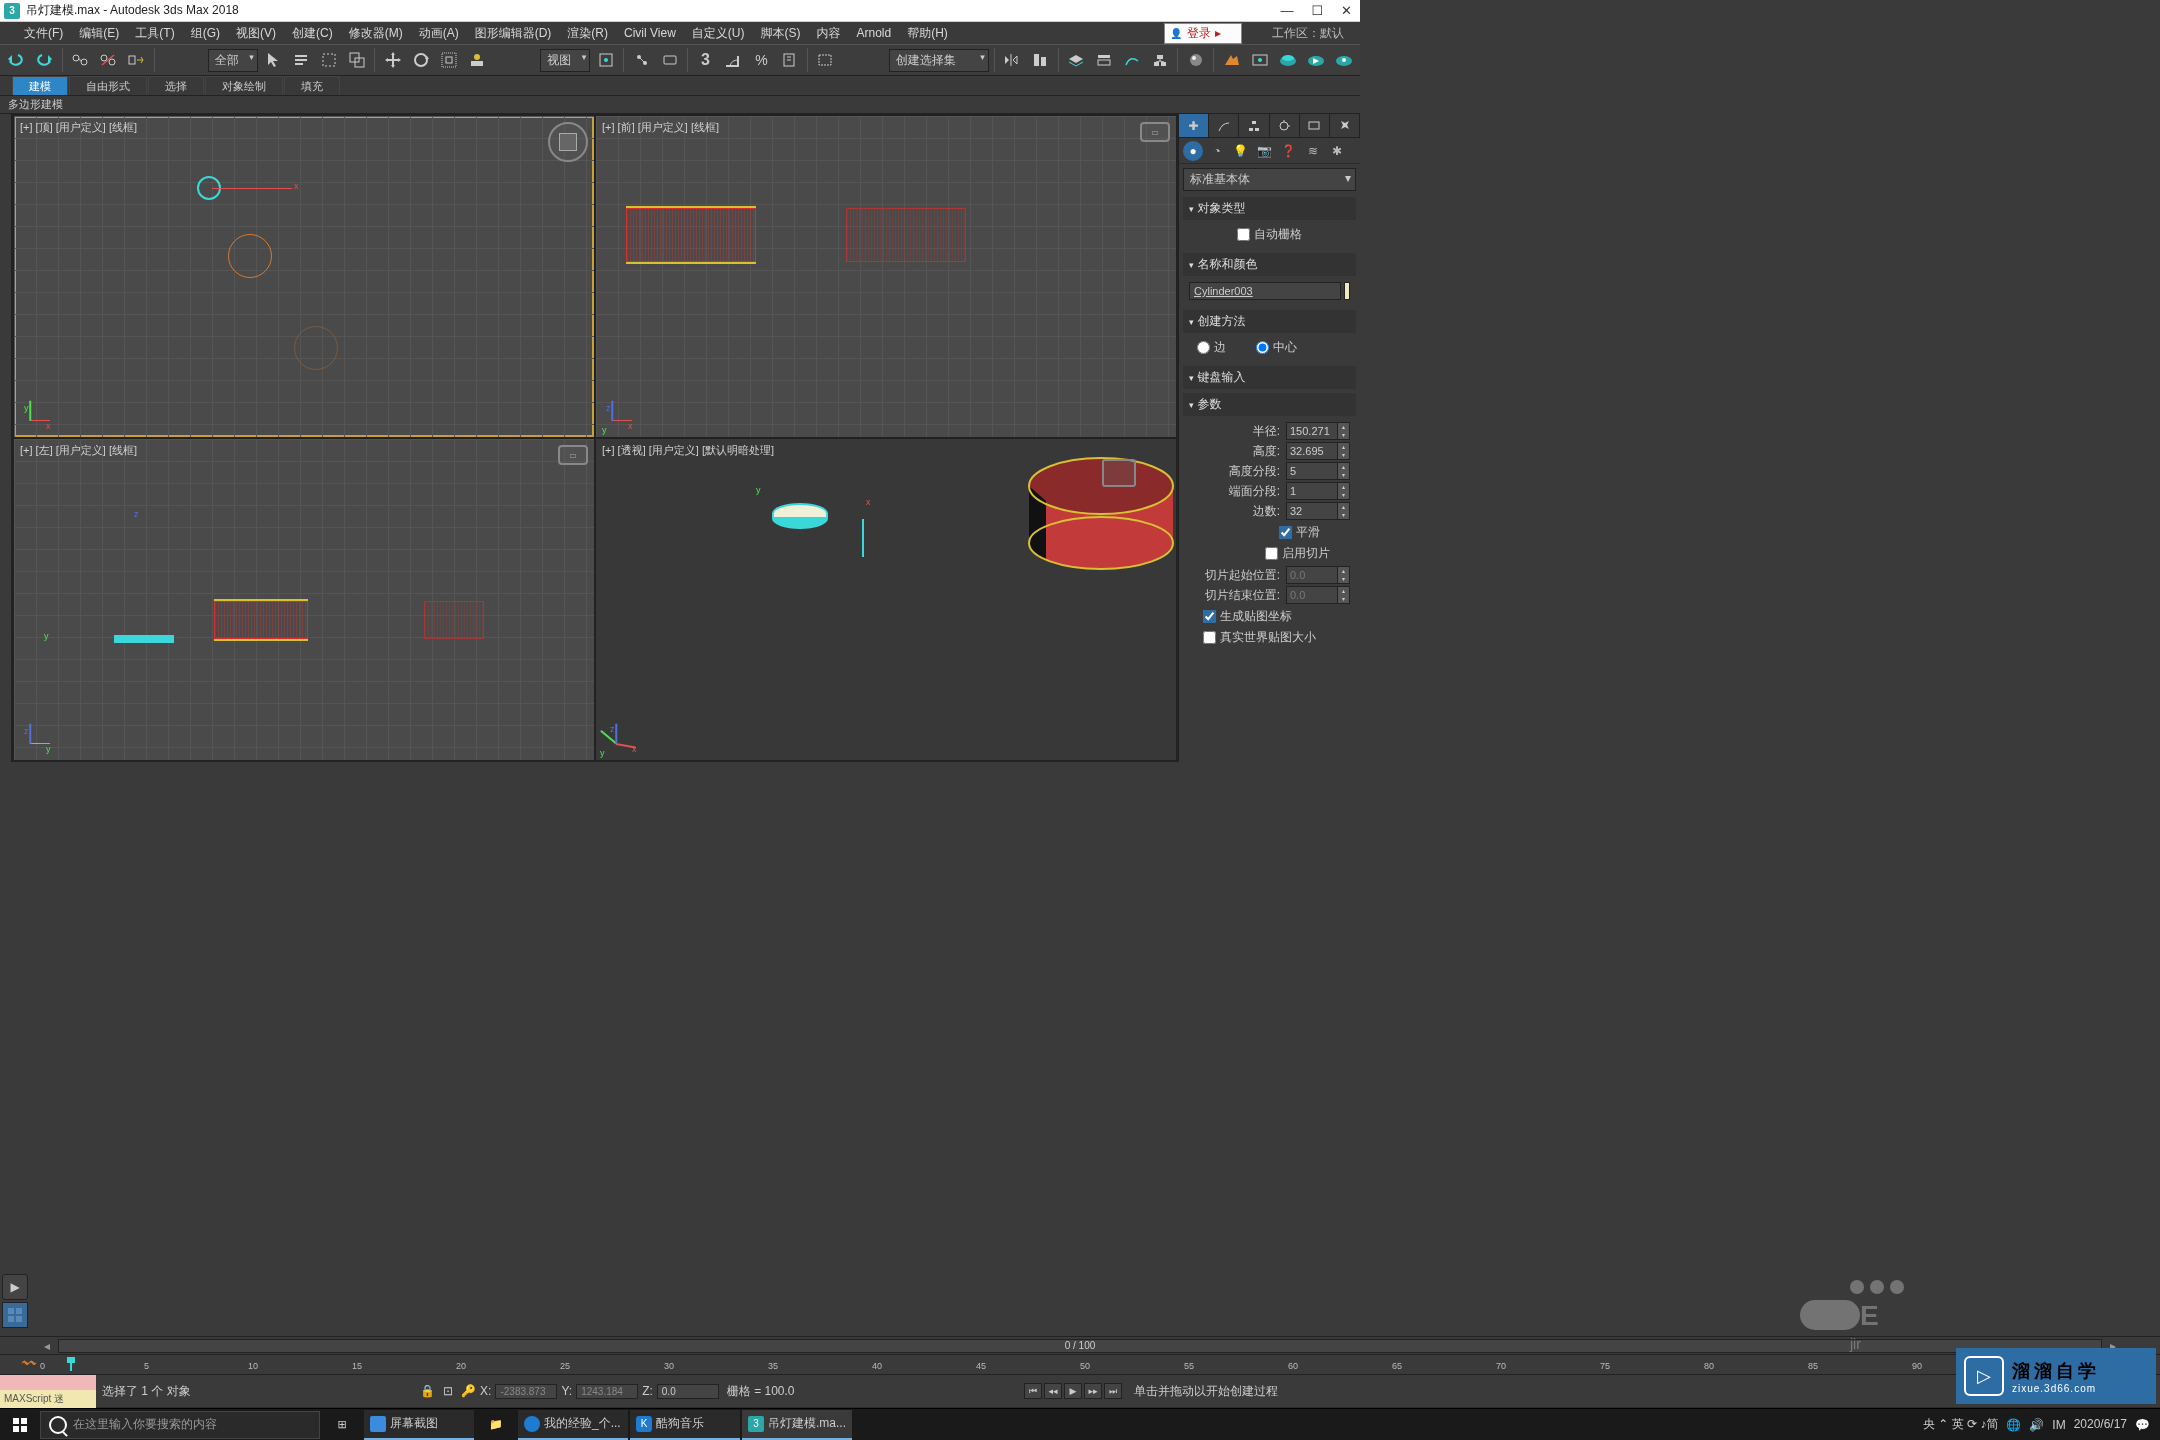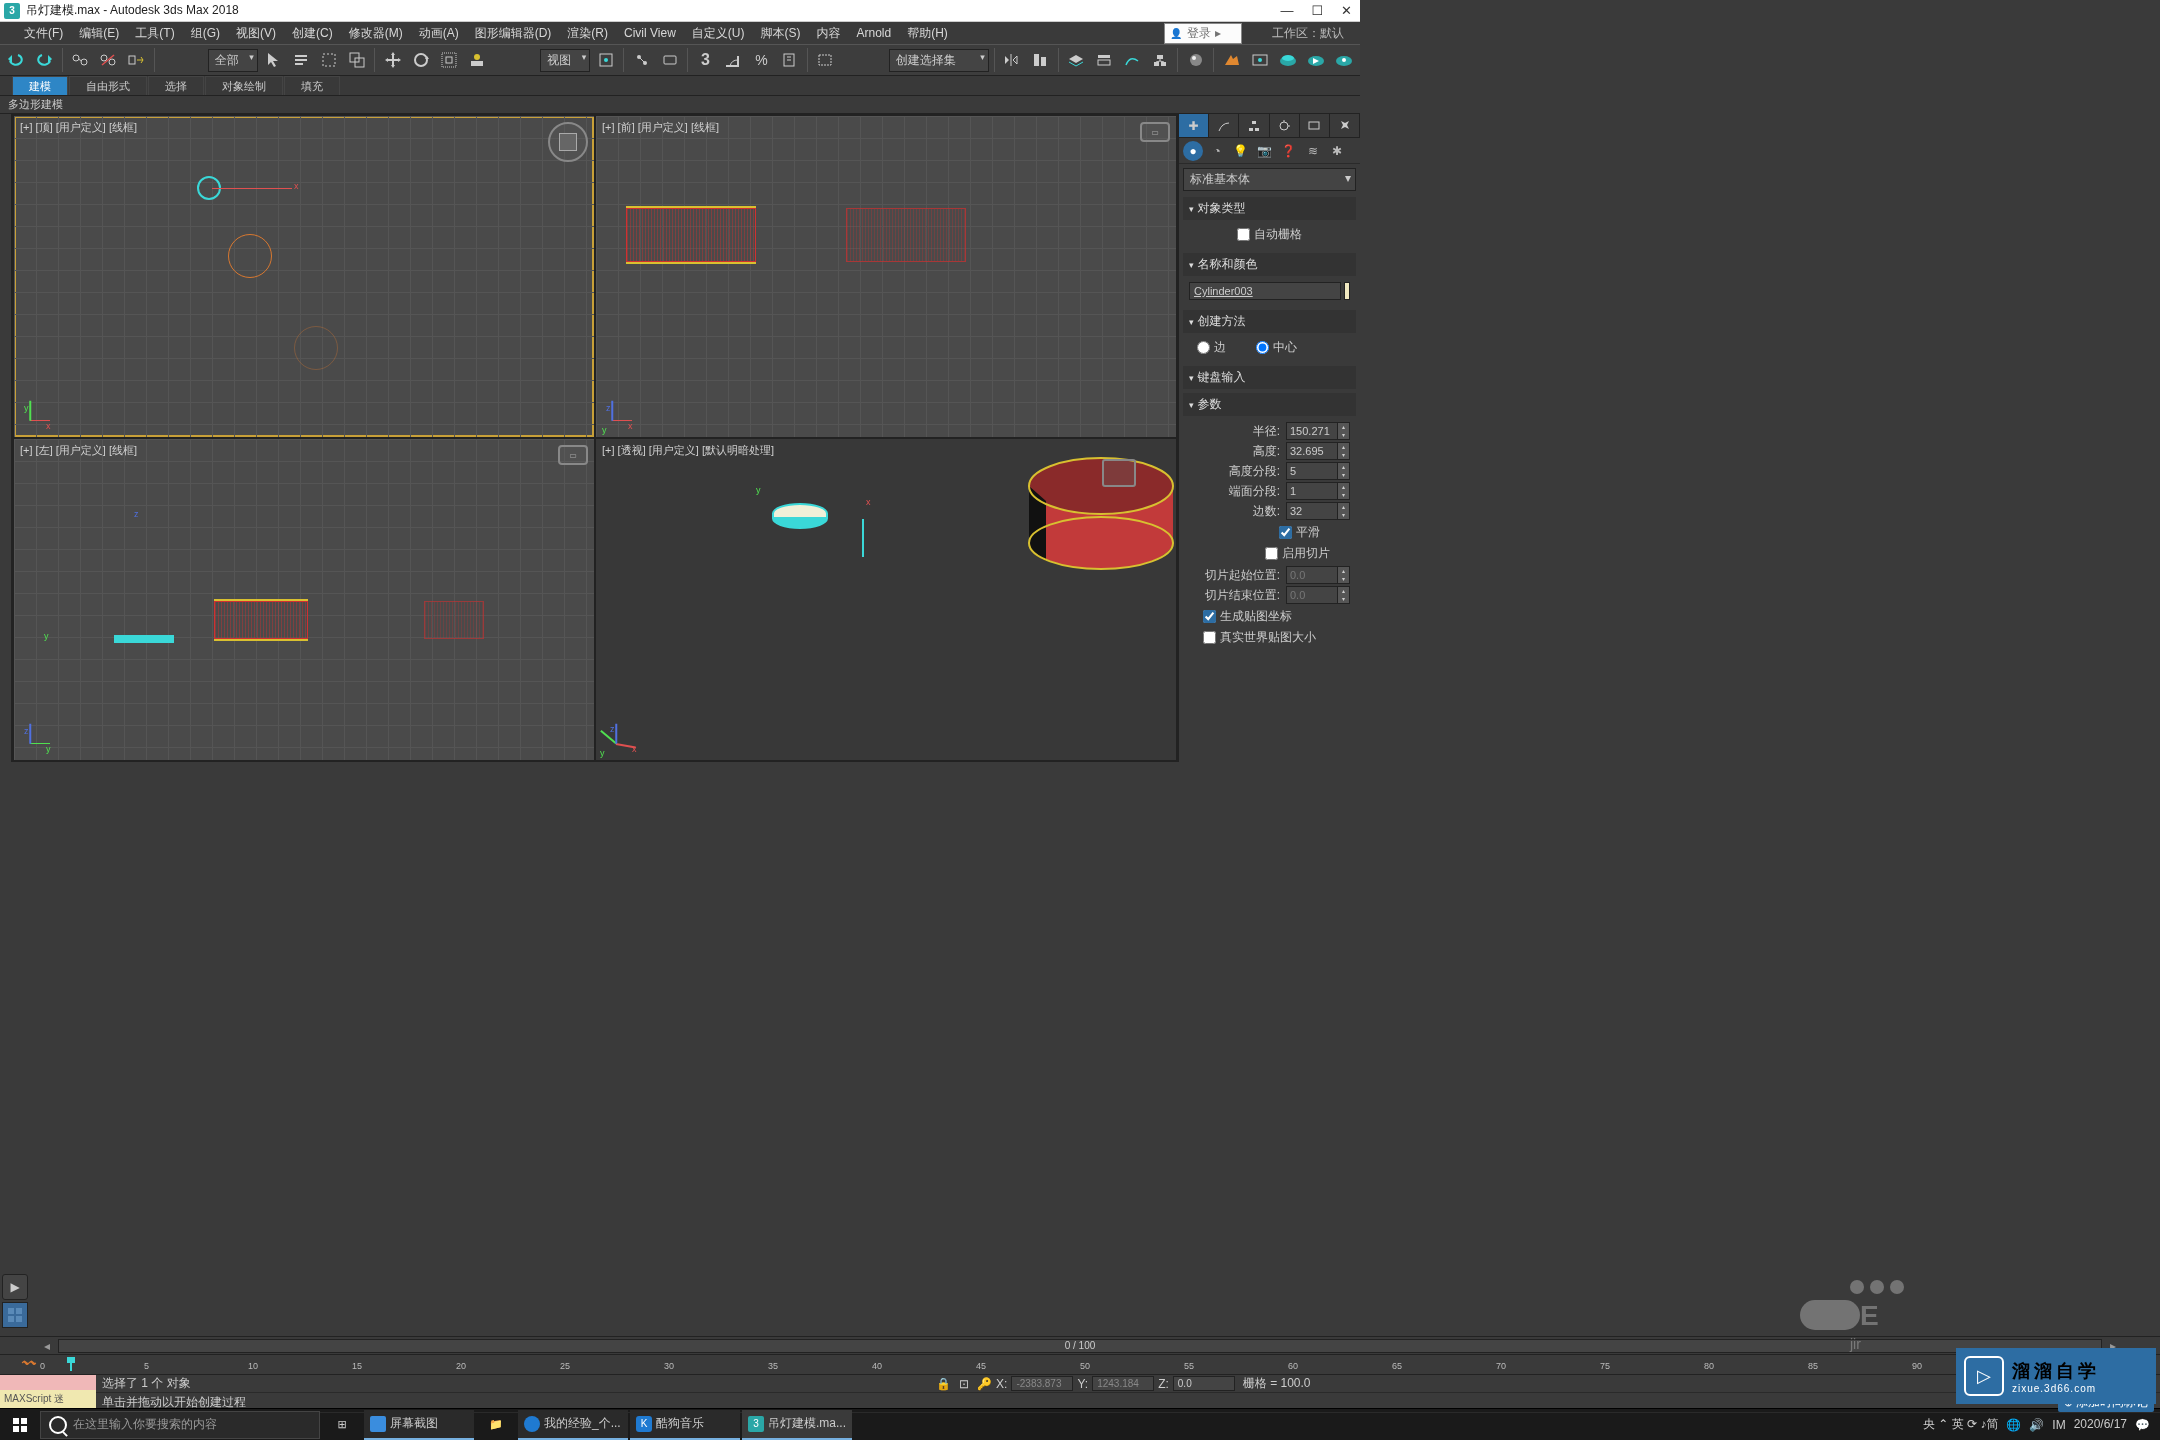--- a/index.html
+++ b/index.html
@@ -9,21 +9,21 @@
 .titlebar { height: 22px; background: #fff; display: flex; align-items: center; padding: 0 4px; border-bottom: 1px solid #ccc; }
 .titlebar .icon { width: 16px; height: 16px; background: #2aa7a7; border-radius: 2px; display: inline-flex; align-items: center; justify-content: center; color: #fff; font-weight: bold; margin-right: 6px; font-size: 10px; }
 .titlebar .title { color: #222; font-size: 12px; flex: 1; }
 .winbtns { display: flex; gap: 18px; margin-right: 4px; }
 .winbtns span { color: #333; font-size: 13px; cursor: default; }
 
 
 .menubar { height: 22px; background: #3a3a3a; display: flex; align-items: center; padding: 0 16px; gap: 0; }
 .menubar .mi { padding: 2px 8px; color: #d8d8d8; cursor: default; white-space: nowrap; }
 .menubar .spacer { flex: 1; }
-.menubar .loginbox { background: #fcfcfc; color: #737373; padding: 1px 20px 1px 6px; border: 1px solid #888; display: flex; align-items: center; gap: 4px; }
+.menubar .loginbox { background: #fcfcfc; color: #b91c1c; padding: 1px 20px 1px 6px; border: 1px solid #888; display: flex; align-items: center; gap: 4px; }
 .menubar .loginbox::before { content: "👤"; font-size: 10px; }
 .menubar .ws { color: #bbb; margin-left: 30px; }
 
 
 .toolbar { height: 32px; background: #3d3d3d; border-top: 1px solid #555; border-bottom: 1px solid #222; display: flex; align-items: center; padding: 2px 4px; gap: 3px; }
 .toolbar .tb { width: 26px; height: 26px; display: inline-flex; align-items: center; justify-content: center; border: 1px solid transparent; cursor: default; color: #ccc; }
 .toolbar .sep { width: 1px; height: 24px; background: #555; margin: 0 2px; }
 .toolbar .dd { background: #444; border: 1px solid #222; padding: 2px 14px 2px 6px; color: #ccc; min-width: 50px; position: relative; margin-left: 48px; }
 .toolbar .dd::after { content: "▾"; position: absolute; right: 3px; font-size: 9px; }
 
@@ -118,21 +118,21 @@
 .timeline .ruler { flex: 1; position: relative; height: 16px; background: #3a3a3a; }
 .timeline .tick { position: absolute; bottom: 2px; color: #bbb; font-size: 9px; }
 .timeline .cursor { position: absolute; left: 30px; top: 0; width: 2px; height: 14px; background: #3ad8d8; }
 .timeline .cursor::before { content: ""; position: absolute; top: 0; left: -3px; width: 8px; height: 6px; background: #3ad8d8; }
 .wavicon { position: absolute; left: 22px; bottom: 3px; color: #d87830; font-size: 14px; }
 
 .status { height: 34px; background: #3a3a3a; display: flex; border-top: 1px solid #222; }
 .status .col1 { width: 96px; display: flex; flex-direction: column; }
 .status .pink { background: #f0b8b8; flex: 1; }
 .status .script { background: #f0e8b0; flex: 1; color: #555; padding: 2px 4px; font-size: 10px; display: flex; align-items: center; }
-.status .col2 { flex: 1; display: flex; flex-direction: column; }
+.status .col2 { flex: 1; display: flex; flex-direction: row; }
 .status .strow { flex: 1; display: flex; align-items: center; padding: 0 6px; color: #ccc; gap: 8px; border-bottom: 1px solid #2a2a2a; font-size: 11px; }
 .status .coord { display: flex; align-items: center; gap: 4px; }
 .status .coord .cbox { background: #444; border: 1px solid #222; padding: 1px 4px; min-width: 62px; color: #888; font-size: 10px; }
 .status .coord .cbox.active { color: #ccc; }
 .status .playback { display: flex; gap: 2px; margin-left: auto; }
 .status .playback .pb { width: 18px; height: 16px; background: #444; border: 1px solid #222; display: flex; align-items: center; justify-content: center; font-size: 9px; color: #ccc; }
 .status .timetag { background: #2d6da3; color: #fff; padding: 1px 6px; border-radius: 2px; display: flex; align-items: center; gap: 3px; font-size: 11px; }
 
 
 .wm1 { position: absolute; right: 200px; bottom: 80px; width: 160px; height: 80px; opacity: 0.35; pointer-events: none; }

